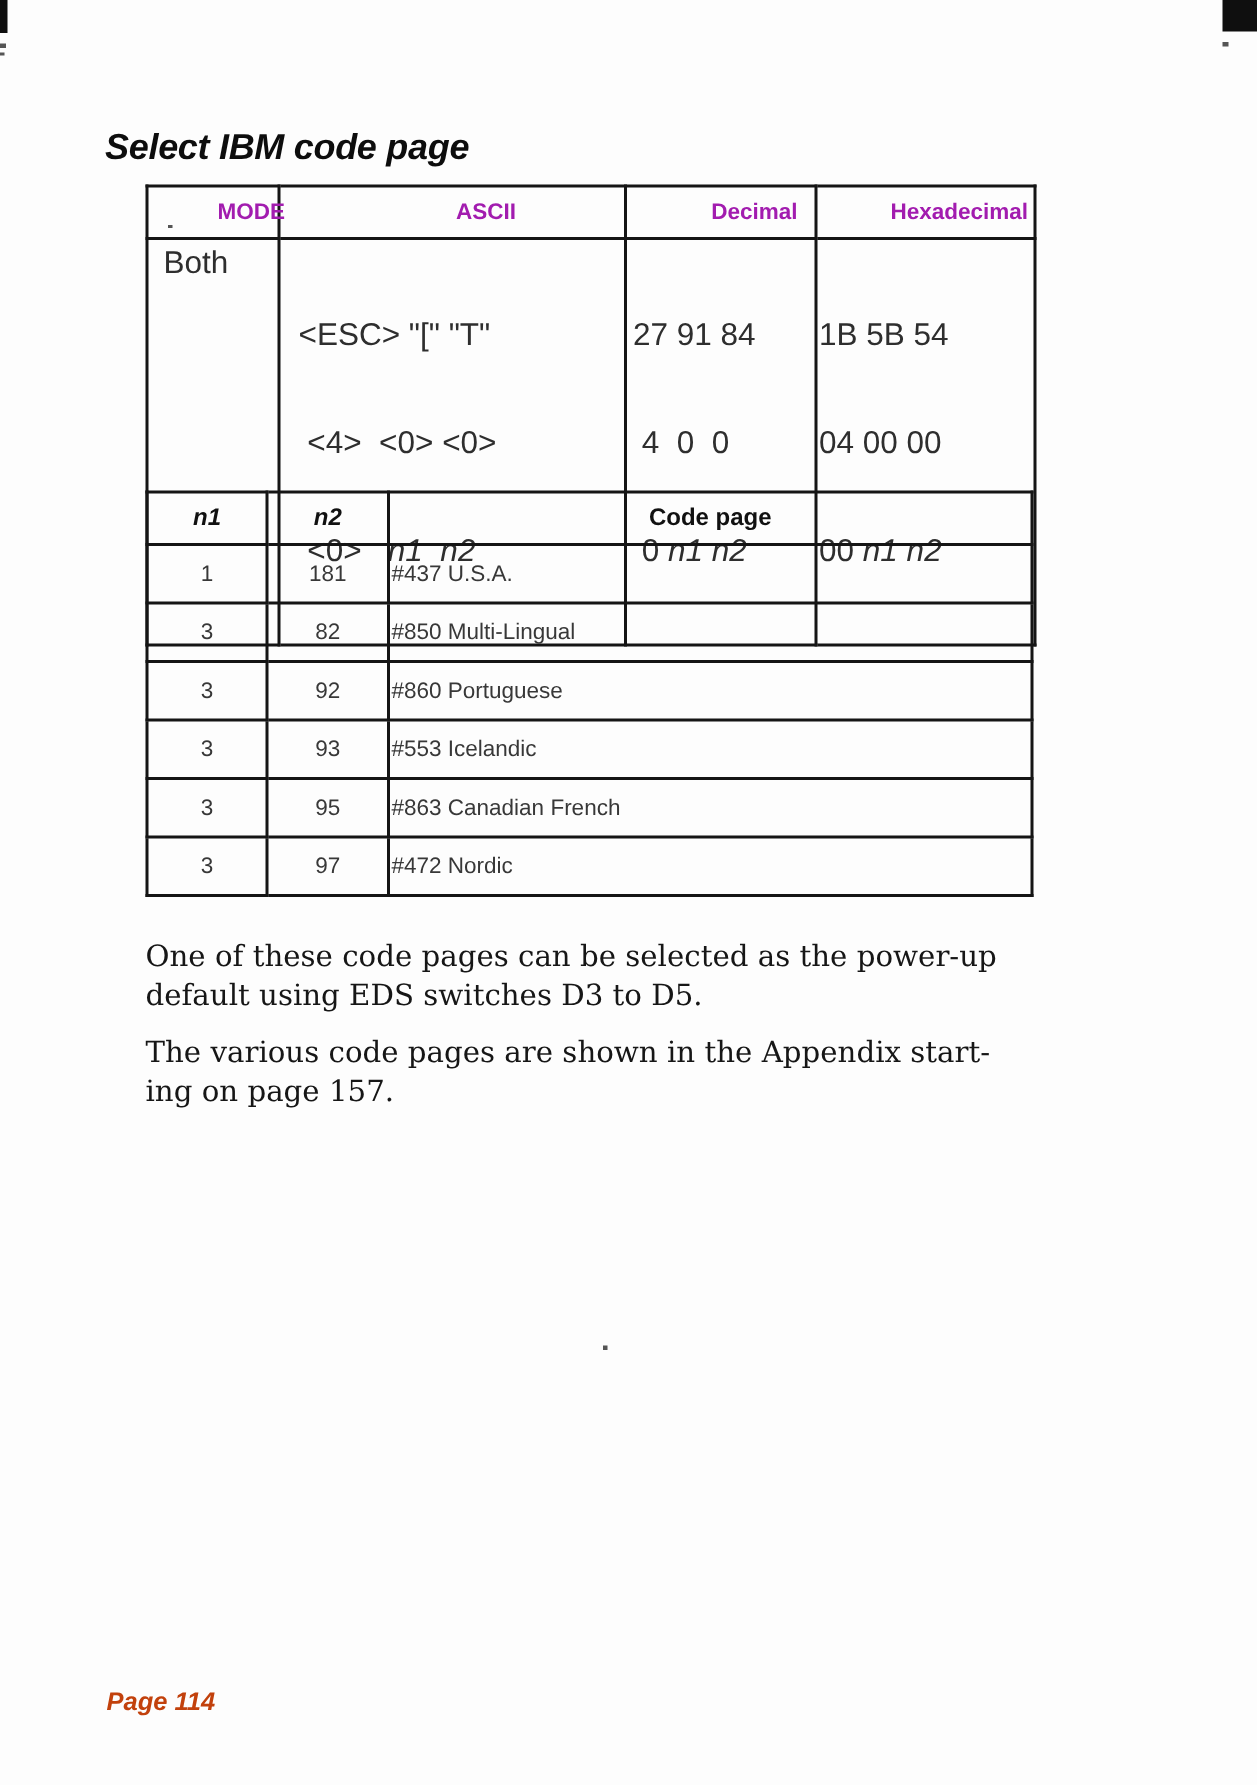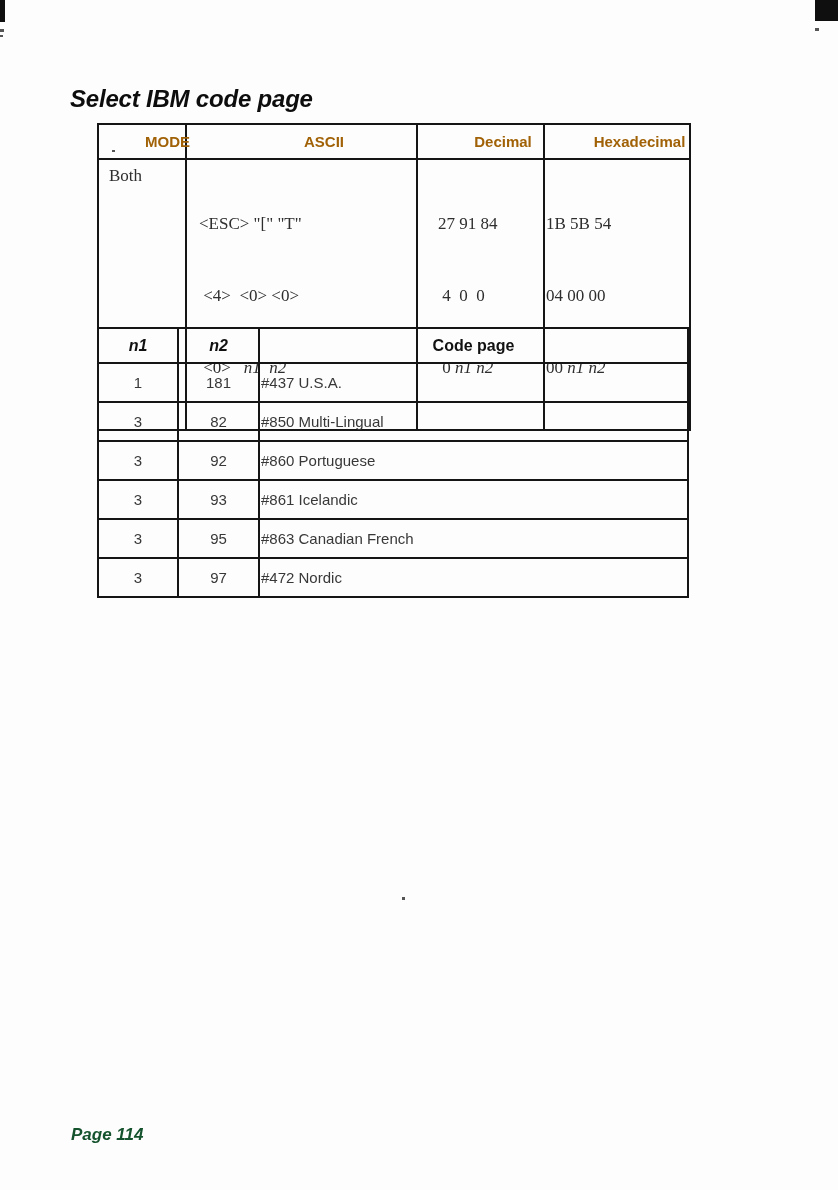--- a/index.html
+++ b/index.html
@@ -14,49 +14,49 @@
 
   
   .title {
     position:absolute; left:70px; top:85px;
     font-family:"Liberation Sans", sans-serif;
     font-style:italic; font-weight:bold; font-size:24px;
     letter-spacing:-0.2px; color:#0d0d0d; white-space:nowrap;
   }
   .footer {
     position:absolute; left:71px; top:1125px;
-    font-style:italic; font-weight:bold; font-size:17px; color:#14532d;
+    font-style:italic; font-weight:bold; font-size:17px; color:#c2410c;
   }
 
   
   .para {
     position:absolute; left:97px;
     font-family:"DejaVu Serif", serif; font-size:19.5px; line-height:26.5px;
     color:#161616; white-space:pre;
   }
   #para-intro   { top:246px; }
   #para-powerup { top:605px; }
   #para-appendix{ top:669px; }
   .var { font-style:italic; }
 
   
   table { border-collapse:collapse; table-layout:fixed; }
   .cmd-table { position:absolute; left:97px; top:123px; width:592px; }
   .cmd-table th, .cmd-table td { border:2px solid #151515; }
   .cmd-table th {
-    height:31px; font-size:15px; font-weight:bold; text-align:center; color:#a16207;padding-left:46px;
+    height:31px; font-size:15px; font-weight:bold; text-align:center; color:#a21caf;padding-left:46px;
   }
   .cmd-table td { vertical-align:top; height:74px; padding-top:4px; }
   .mono {
-    font-family:Liberation Serif, serif; font-size:17px; line-height:24px;
+    font-family:Liberation Sans, sans-serif; font-size:21px; line-height:24px;
     white-space:pre; color:#2e2e2e;
   }
   .cell-mode    { padding-left:10px; }
   .cell-ascii   { padding-left:12px; }
-  .cell-decimal { padding-left:20px; }
+  .cell-decimal { padding-left:4px; }
   .cell-hex     { }
 
   
   .cp-table { position:absolute; left:97px; top:327px; width:590px; }
   .cp-table th, .cp-table td { border:2px solid #151515; }
   .cp-table th { height:31px; font-size:16px; font-weight:bold; text-align:center; color:#111; }
   .cp-table th.var-head { font-style:italic; }
   .cp-table td { height:35px; font-size:15px; color:#383838; }
   .cp-num  { text-align:center; }
   .cp-name { text-align:left; }
@@ -139,31 +139,35 @@
         <td class="cp-name">#850 Multi-Lingual</td>
       </tr>
       <tr>
         <td class="cp-num">3</td>
         <td class="cp-num">92</td>
         <td class="cp-name">#860 Portuguese</td>
       </tr>
       <tr>
         <td class="cp-num">3</td>
         <td class="cp-num">93</td>
-        <td class="cp-name">#861 Icelandic</td>
+        <td class="cp-name">#553 Icelandic</td>
       </tr>
       <tr>
         <td class="cp-num">3</td>
         <td class="cp-num">95</td>
         <td class="cp-name">#863 Canadian French</td>
       </tr>
       <tr>
         <td class="cp-num">3</td>
         <td class="cp-num">97</td>
         <td class="cp-name">#472 Nordic</td>
       </tr>
     </tbody>
   </table>
 
+  <p class="para" id="para-powerup">One of these code pages can be selected as the power-up
+default using EDS switches D3 to D5.</p>
+  <p class="para" id="para-appendix">The various code pages are shown in the Appendix start-
+ing on page 157.</p>
 
   <div class="footer">Page 114</div>
 
 </div>
 
 </body></html>

